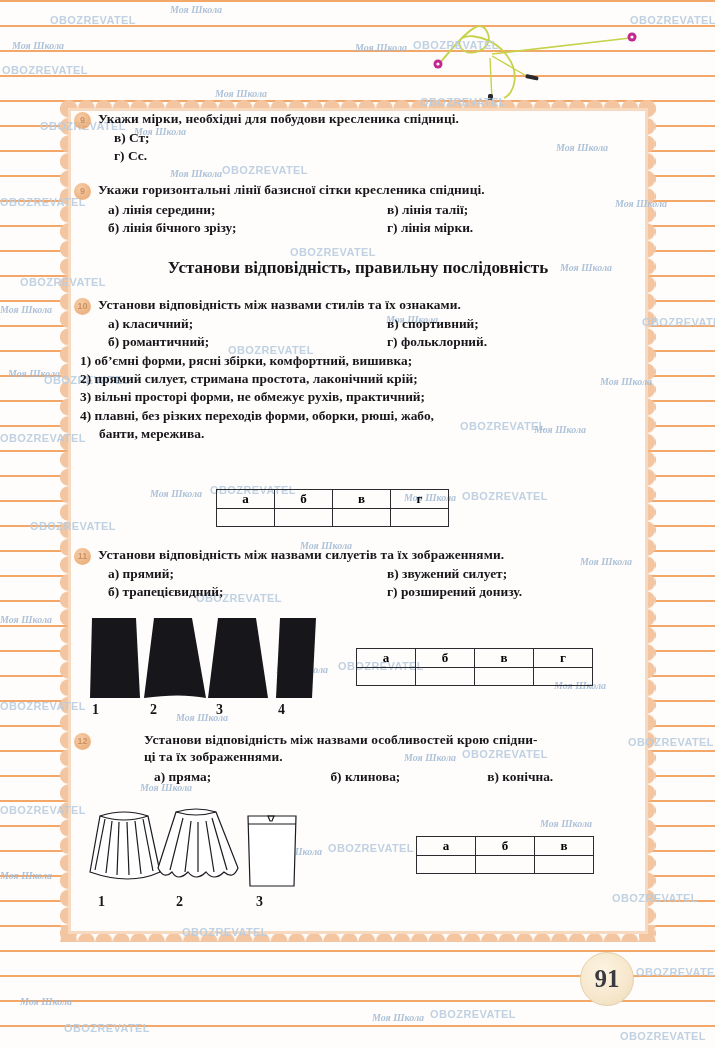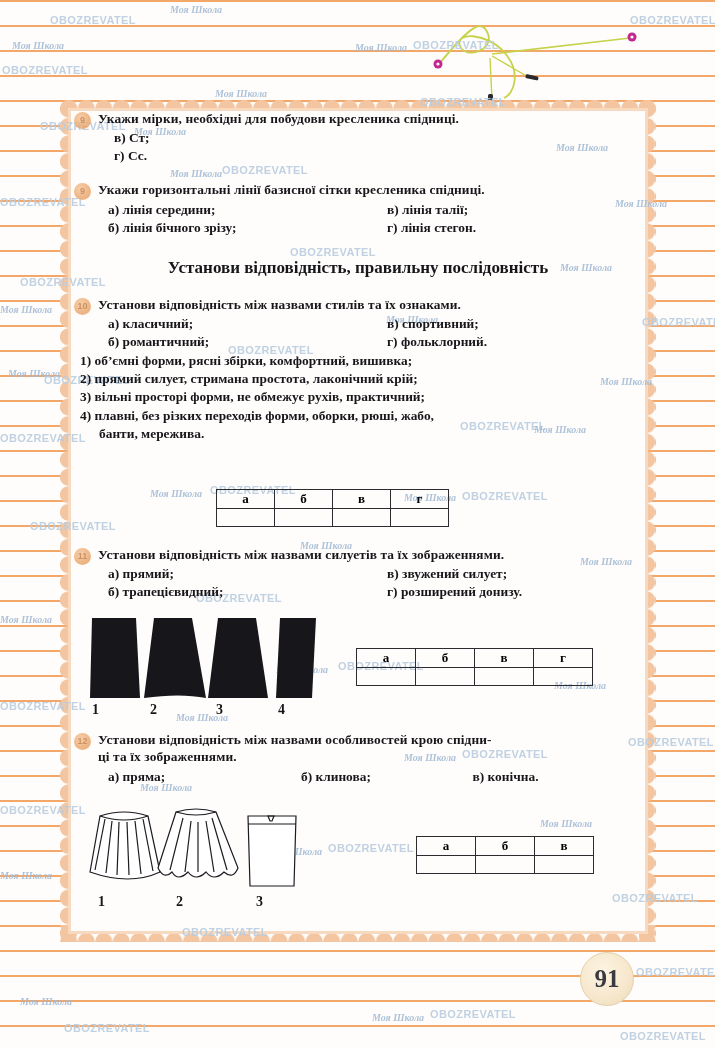--- a/index.html
+++ b/index.html
@@ -323,21 +323,21 @@
     <div class="task-marker">9</div>
     <div class="task-body">
       <div class="task-title">Укажи горизонтальні лінії базисної сітки кресленика спідниці.</div>
       <div class="options-2col">
         <div class="opt-col left">
           <div class="opt-line">а) лінія середини;</div>
           <div class="opt-line">б) лінія бічного зрізу;</div>
         </div>
         <div class="opt-col right">
           <div class="opt-line">в) лінія талії;</div>
-          <div class="opt-line">г) лінія стегон.</div>
+          <div class="opt-line">г) лінія мірки.</div>
         </div>
       </div>
     </div>
   </div>
 
   <div style="text-align:center; font-weight:bold; font-size:17px; margin-top:21px;">Установи відповідність, правильну послідовність</div>
 
   <div class="task" style="margin-top:17px;">
     <div class="task-marker">10</div>
     <div class="task-body">
@@ -432,21 +432,21 @@
       <td></td>
       <td></td>
       <td></td>
       <td></td>
     </tr>
   </tbody>
     </table>
 </div>
 
 <div style="position:absolute; left:72px; top:731px; width:572px; font-size:13.4px; line-height:1.28; color:#17171b;">
-  <div class="task" style="position:relative;">
+  <div class="task" style="position:relative;padding-left:46px;">
     <div class="task-marker">12</div>
     <div class="task-body">
       <div class="task-title">Установи відповідність між назвами особливостей крою спідни-
 ці та їх зображеннями.</div>
       <div class="options-3col">
         <div class="c1">
             <div class="opt-line">а) пряма;</div>
           </div>
         <div class="c2">
             <div class="opt-line">б) клинова;</div>

